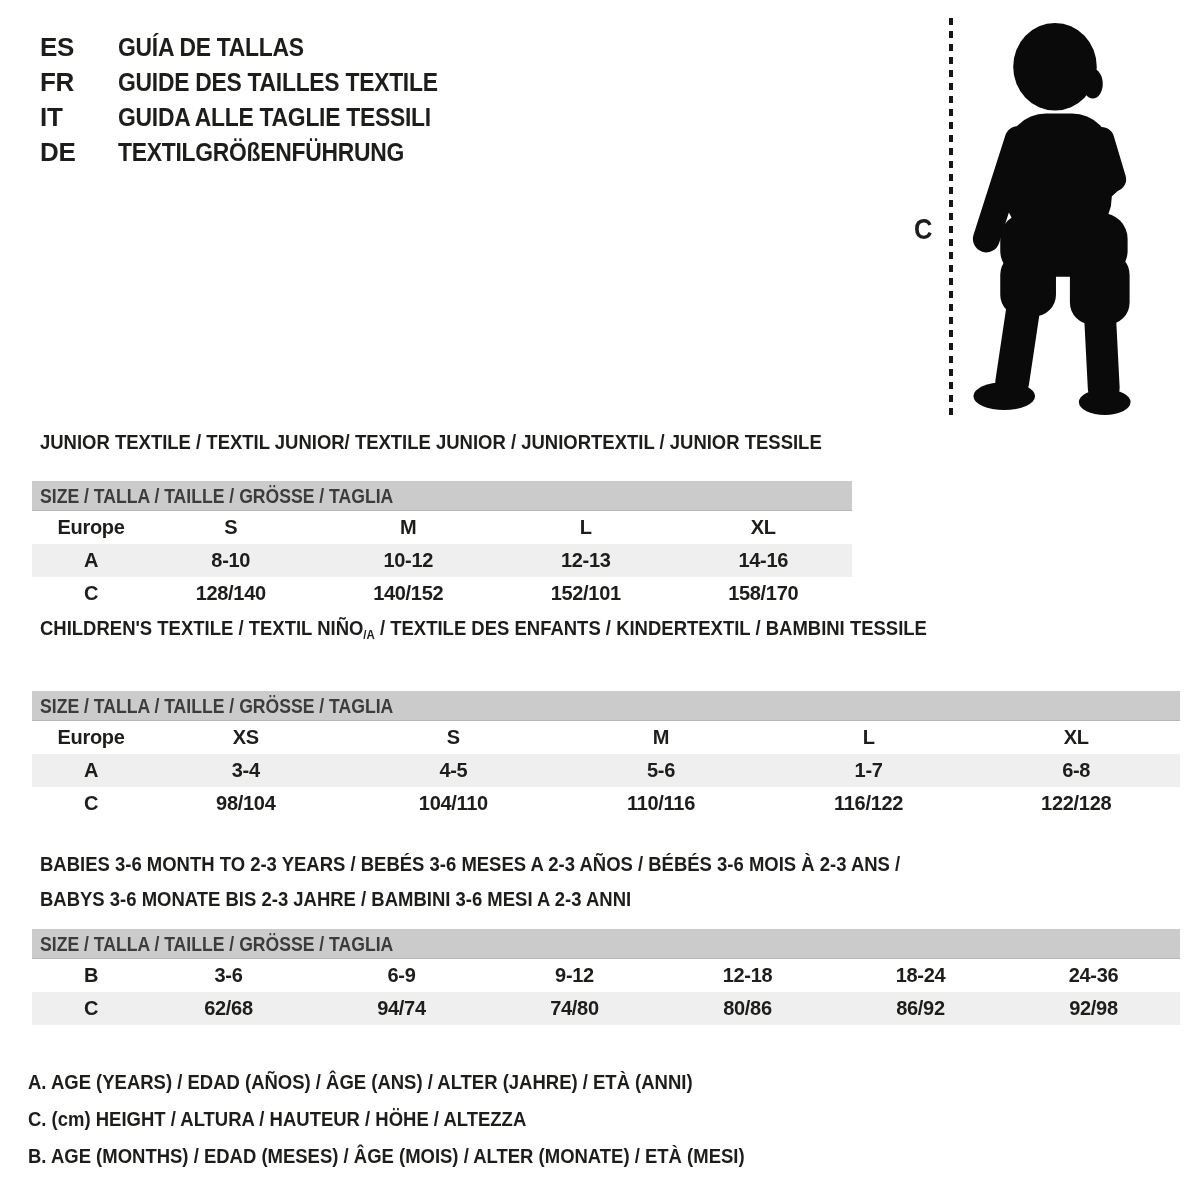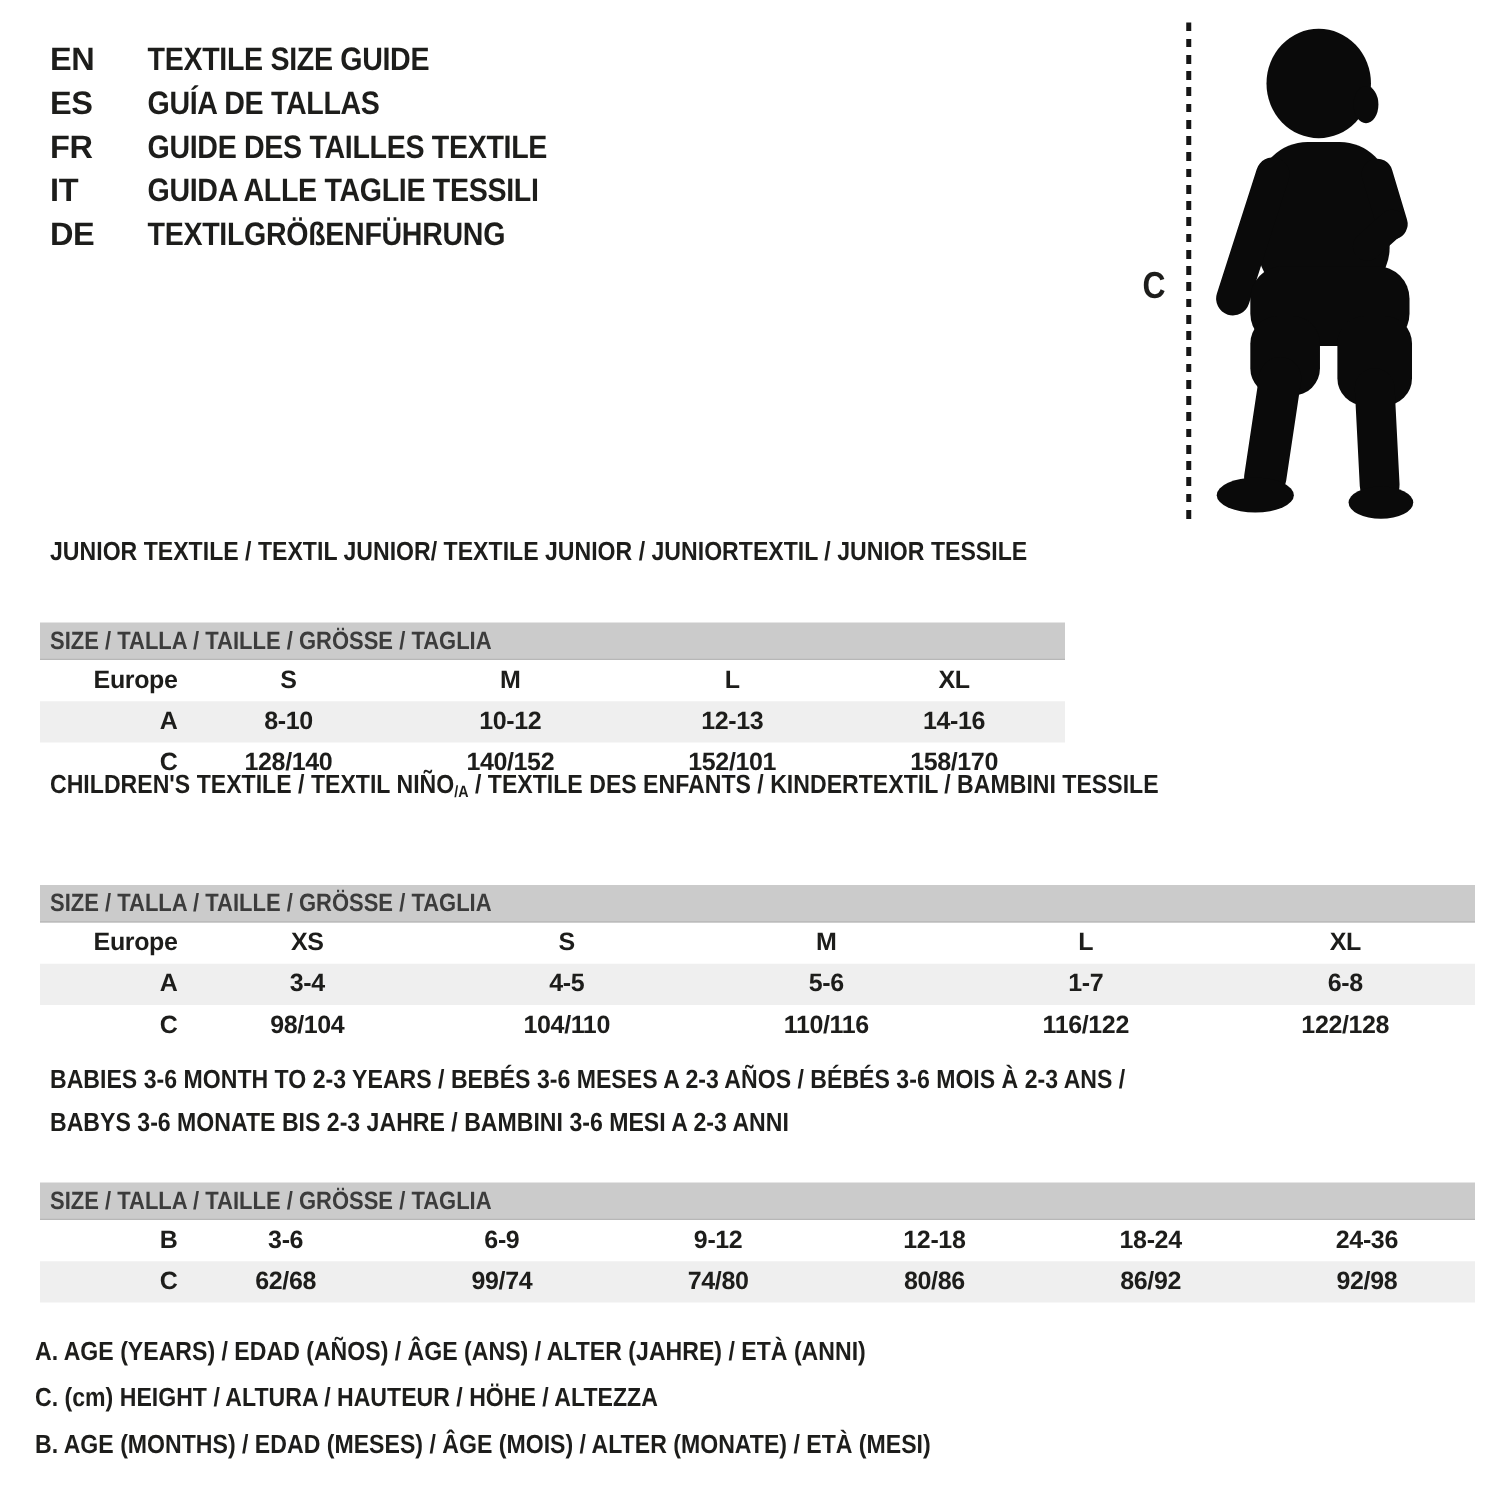--- a/index.html
+++ b/index.html
@@ -31,42 +31,38 @@
   .h-children{top:616px;}
   .h-babies{top:846px;line-height:35px;}
   .sub{font-size:.62em;vertical-align:-.28em;}
 
   
   .table{position:absolute;left:32px;font-weight:700;}
   .t-junior{top:481px;width:820px;}
   .t-children{top:691px;width:1148px;}
   .t-babies{top:929px;width:1148px;}
   .thead{height:30px;line-height:30px;background:var(--table-header-bg);padding-left:8px;
-    font-size:20px;color:#3c3c3c;border-bottom:1px solid #b7b7b7;margin-top:17px;}
+    font-size:20px;color:#3c3c3c;border-bottom:1px solid #b7b7b7;}
   .trow{display:grid;height:33px;align-items:center;font-size:20px;letter-spacing:-.3px;}
   .trow.shaded{background:var(--row-shaded-bg);}
   .c4{grid-template-columns:110px repeat(4,1fr);}
   .c5{grid-template-columns:110px repeat(5,1fr);}
   .c6{grid-template-columns:110px repeat(6,1fr);}
-  .tlabel{padding-left:8px;text-align:right;}
+  .tlabel{padding-left:8px;text-align:center;}
   .tcell{text-align:center;}
 
   
   .footnotes{position:absolute;left:28px;top:1063px;font-size:21px;font-weight:700;line-height:37px;}
 </style>
 </head>
 <body>
 
 <div class="canvas">
 
   <div class="lang-list">
-    <div class="lang-row">
-      <span class="lang-code">EN</span>
-      <span class="lang-title cond">TEXTILE SIZE GUIDE</span>
-    </div>
     <div class="lang-row">
       <span class="lang-code">ES</span>
       <span class="lang-title cond">GUÍA DE TALLAS</span>
     </div>
     <div class="lang-row">
       <span class="lang-code">FR</span>
       <span class="lang-title cond">GUIDE DES TAILLES TEXTILE</span>
     </div>
     <div class="lang-row">
       <span class="lang-code">IT</span>
@@ -174,21 +170,21 @@
       <span class="tcell">3-6</span>
       <span class="tcell">6-9</span>
       <span class="tcell">9-12</span>
       <span class="tcell">12-18</span>
       <span class="tcell">18-24</span>
       <span class="tcell">24-36</span>
     </div>
     <div class="trow c6 shaded">
       <span class="tlabel">C</span>
       <span class="tcell">62/68</span>
-      <span class="tcell">99/74</span>
+      <span class="tcell">94/74</span>
       <span class="tcell">74/80</span>
       <span class="tcell">80/86</span>
       <span class="tcell">86/92</span>
       <span class="tcell">92/98</span>
     </div>
   </div>
 
   <div class="footnotes">
     <div><span class="cond">A. AGE (YEARS) / EDAD (AÑOS) / ÂGE (ANS) / ALTER (JAHRE) / ETÀ (ANNI)</span></div>
     <div><span class="cond">C. (cm) HEIGHT / ALTURA / HAUTEUR / HÖHE / ALTEZZA</span></div>

